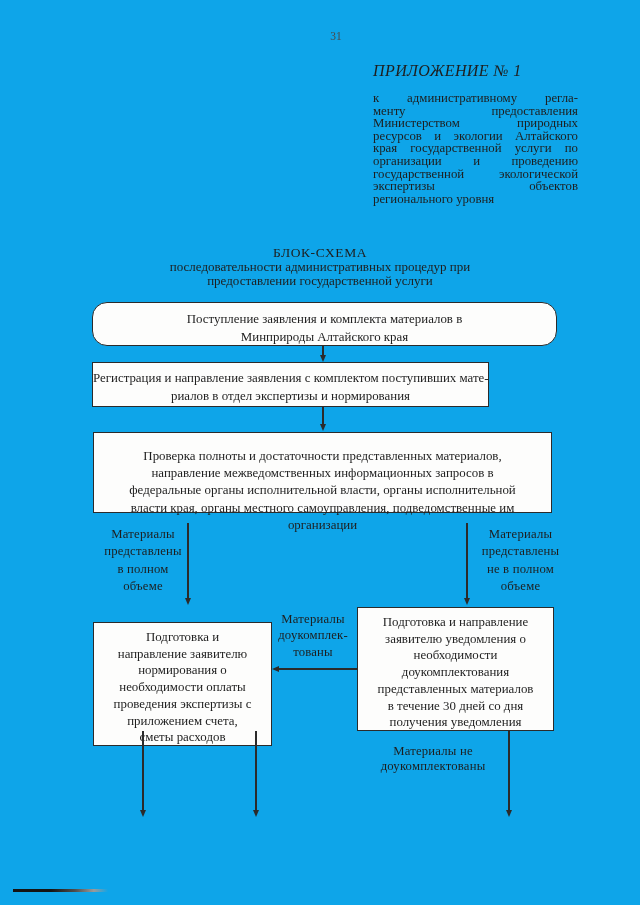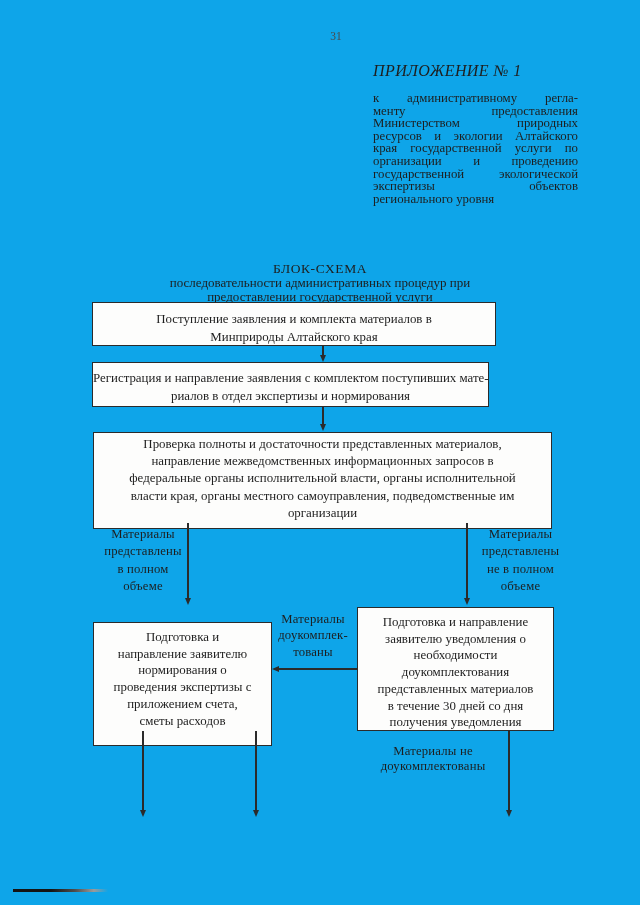--- a/index.html
+++ b/index.html
@@ -26,21 +26,21 @@
     font-size: 16px; letter-spacing: 0.4px;
     margin-bottom: 12px; white-space: nowrap; font-style: italic;
   }
   .appendix .pline {
     font-size: 12.8px; line-height: 12.6px;
     text-align: justify; text-align-last: justify;
   }
   .appendix .pline-last { text-align-last: left; }
 
   
-  .diagram-title { left: 0; top: 262px; width: 640px; text-align: center; }
+  .diagram-title { left: 0; top: 246px; width: 640px; text-align: center; }
   .diagram-title .t1 { font-size: 13.5px; letter-spacing: 0.6px; line-height: 14px; }
   .diagram-title .t2 { font-size: 13px; line-height: 13.5px; }
 
   
   .fbox {
     box-sizing: border-box;
     border: 1.6px solid #2b2b2b;
     background: #fdfdfc;
     text-align: center;
   }
@@ -99,35 +99,35 @@
     <div class="pline">экспертизы объектов</div>
     <div class="pline pline-last">регионального уровня</div>
   </div>
 
   <div class="abs diagram-title">
     <div class="t1">БЛОК-СХЕМА</div>
     <div class="t2">последовательности административных процедур при</div>
     <div class="t2">предоставлении государственной услуги</div>
   </div>
 
-  <div class="abs fbox lh18" style="left:92px; top:302px; width:404px; height:44px; padding-top:7px;">
+  <div class="abs fbox lh18" style="left:92px; top:302px; width:465px; height:44px; padding-top:7px;border-radius:15px;">
     <div class="bl">Поступление заявления и комплекта материалов в</div>
     <div class="bl">Минприроды Алтайского края</div>
   </div>
 
   <div class="varrow" style="left:322px; top:346px; height:9px;"></div>
 
   <div class="abs fbox lh18" style="left:92px; top:362px; width:397px; height:45px; padding-top:6px;">
     <div class="bl">Регистрация и направление заявления с комплектом поступивших мате-</div>
     <div class="bl">риалов в отдел экспертизы и нормирования</div>
   </div>
 
   <div class="varrow" style="left:322px; top:407px; height:17px;"></div>
 
-  <div class="abs fbox lh17" style="left:93px; top:432px; width:459px; height:97px; padding-top:3px;">
+  <div class="abs fbox lh17" style="left:93px; top:432px; width:459px; height:81px; padding-top:15px;">
     <div class="bl">Проверка полноты и достаточности представленных материалов,</div>
     <div class="bl">направление межведомственных информационных запросов в</div>
     <div class="bl">федеральные органы исполнительной власти, органы исполнительной</div>
     <div class="bl">власти края, органы местного самоуправления, подведомственные им</div>
     <div class="bl">организации</div>
   </div>
 
   <div class="varrow" style="left:187px; top:523px; height:75px;"></div>
   <div class="varrow" style="left:466px; top:523px; height:75px;"></div>
 
@@ -142,20 +142,21 @@
     <div class="ll">Материалы</div>
     <div class="ll">представлены</div>
     <div class="ll">не в полном</div>
     <div class="ll">объеме</div>
   </div>
 
   <div class="abs fbox lh167" style="left:93px; top:622px; width:179px; height:124px; padding-top:6px;">
     <div class="bl">Подготовка и</div>
     <div class="bl">направление заявителю</div>
     <div class="bl">нормирования о</div>
+    <div class="bl">необходимости оплаты</div>
     <div class="bl">проведения экспертизы с</div>
     <div class="bl">приложением счета,</div>
     <div class="bl">сметы расходов</div>
   </div>
 
   <div class="abs fbox lh167" style="left:357px; top:607px; width:197px; height:124px; padding-top:6px;">
     <div class="bl">Подготовка и направление</div>
     <div class="bl">заявителю уведомления о</div>
     <div class="bl">необходимости</div>
     <div class="bl">доукомплектования</div>

